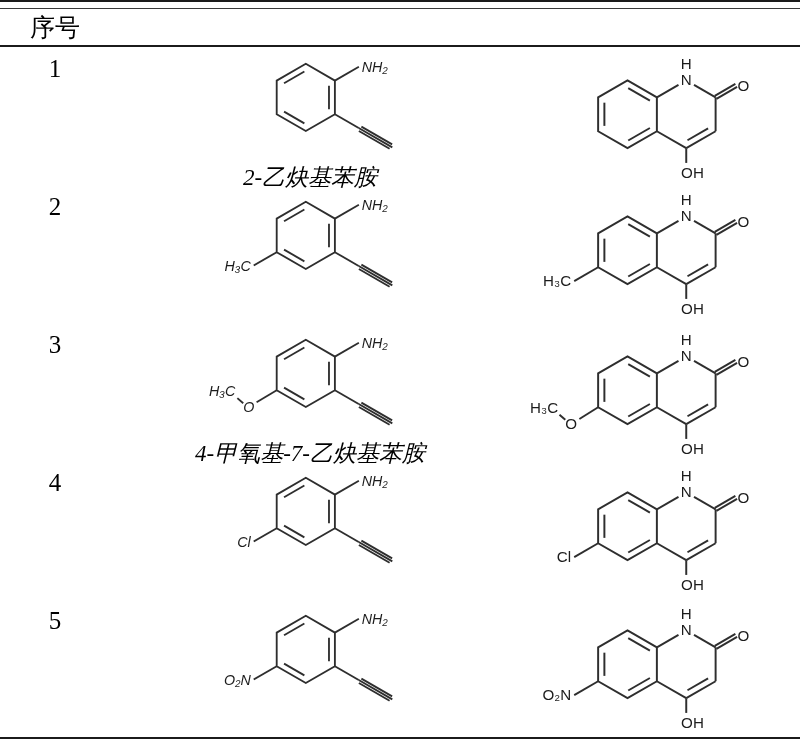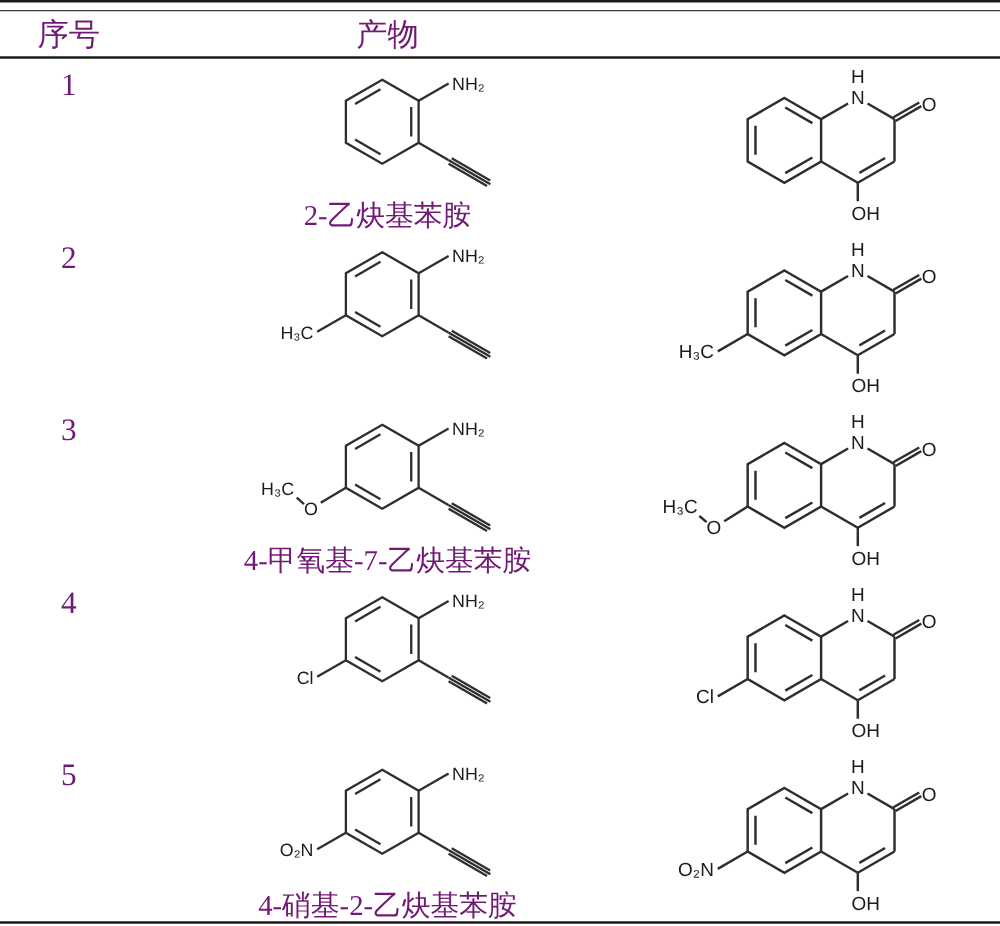--- a/index.html
+++ b/index.html
@@ -1,42 +1,41 @@
 <!DOCTYPE html>
 <html><head>
 <meta charset="utf-8">
 <style>
   html,body{margin:0;padding:0;background:#ffffff;}
   .page{width:800px;height:741px;background:#ffffff;overflow:hidden;
-        font-family:"Liberation Serif","DejaVu Serif",serif;color:#701a75;}
+        font-family:"Liberation Serif","DejaVu Serif",serif;color:#000000;}
   .tbl{width:800px;border-top:2.5px solid #1b1b1b;border-bottom:2.5px solid #1b1b1b;box-sizing:border-box;}
   .second-rule{height:6px;border-bottom:1.5px solid #3a3a3a;}
   .hdr{display:grid;grid-template-columns:110px 400px 290px;height:36px;
        border-bottom:2px solid #1b1b1b;align-items:center;text-align:center;
        font-size:25px;}
   .row{display:grid;grid-template-columns:110px 400px 290px;height:138px;}
   .numcell{text-align:center;font-size:25px;padding-top:8px;box-sizing:border-box;}
-  .rcell{display:flex;flex-direction:column;align-items:center;justify-content:space-between;}
+  .rcell{display:flex;flex-direction:column;align-items:center;justify-content:flex-start;font-style:italic;}
   .pcell{display:flex;align-items:center;justify-content:center;}
-  .caption{font-size:23px;line-height:1.05;margin-top:1px;white-space:nowrap;}
+  .caption{font-size:23px;line-height:1.05;margin-top:11px;white-space:nowrap;}
   .struct line,.struct path{stroke:#2e2e2e;stroke-width:2.2;fill:none;stroke-linejoin:miter;}
   .atom{font-family:"Liberation Sans","DejaVu Sans",sans-serif;font-size:17px;fill:#1c1c1c;stroke:none;}
   .end{text-anchor:end;}
   .mid{text-anchor:middle;}
 </style>
 </head>
 <body>
 
 <div class="page">
 <div class="tbl">
   <div class="second-rule"></div>
 
   <div class="hdr">
     <div>序号</div>
-    <div>产物</div>
   </div>
 
   <div class="row">
     <div class="numcell">1</div>
     <div class="rcell">
       <svg class="struct" viewBox="0 0 250 128" width="210" height="107.5">
         <g>
           <path d="M120,20 L154.64,40 L154.64,80 L120,100 L85.36,80 L85.36,40 Z"></path>
           <line x1="147.6" y1="46" x2="147.6" y2="74"></line>
           <line x1="94.1" y1="43.1" x2="118.3" y2="29.1"></line>
@@ -252,21 +251,20 @@
         <g>
           <line x1="154.64" y1="80" x2="183" y2="96.4"></line>
           <line x1="183" y1="96.4" x2="223" y2="119.5"></line>
           <line x1="186.2" y1="94.8" x2="222.8" y2="115.9"></line>
           <line x1="183.2" y1="100" x2="219.8" y2="121.1"></line>
         </g>
         <line x1="85.36" y1="80" x2="58" y2="95.8"></line>
         <text class="atom" x="186.5" y="29.5">NH₂</text>
         <text class="atom end" x="54.5" y="102.5">O₂N</text>
       </svg>
-      <div class="caption">4-硝基-2-乙炔基苯胺</div>
     </div>
     <div class="pcell">
       <svg class="struct" viewBox="0 0 280 152" width="250" height="135.7">
         <g>
           <path d="M109.2,34 L142.1,53 L142.1,91 L109.2,110 L76.3,91 L76.3,53 Z"></path>
           <line x1="110" y1="42.6" x2="134.3" y2="56.6"></line>
           <line x1="134.3" y1="87.4" x2="110" y2="101.4"></line>
           <line x1="83.3" y1="59" x2="83.3" y2="85"></line>
           <line x1="142.1" y1="53" x2="166.3" y2="39"></line>
           <line x1="183.7" y1="39" x2="207.9" y2="53"></line>

